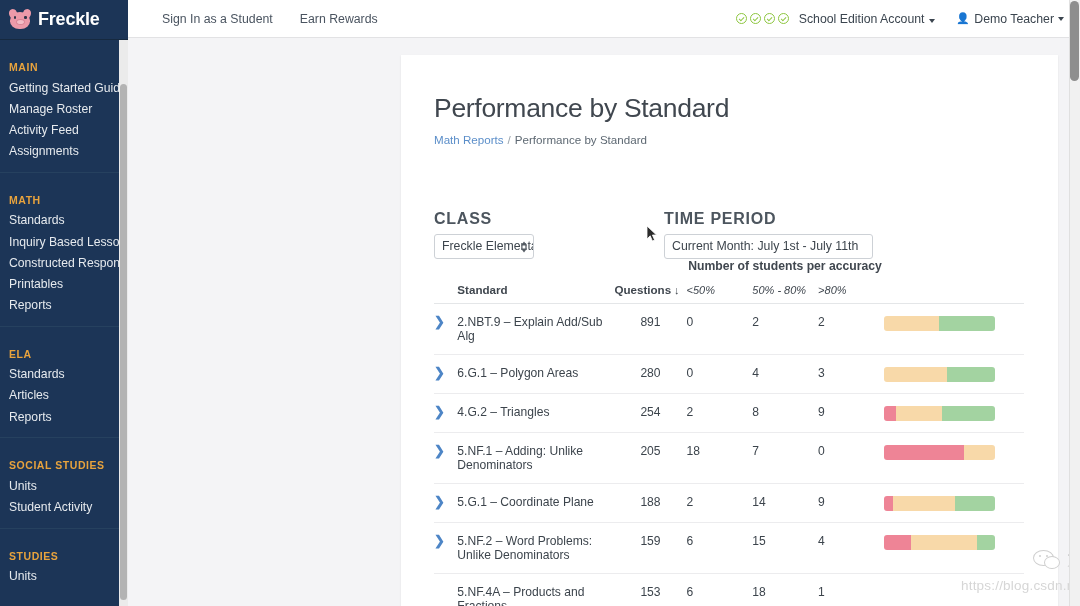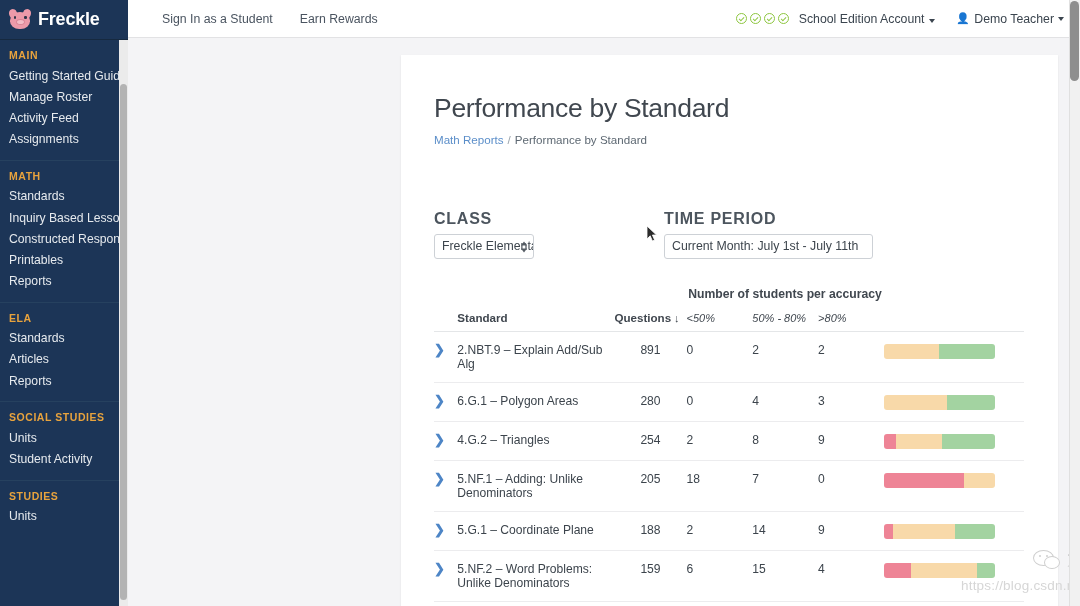--- a/index.html
+++ b/index.html
@@ -65,21 +65,21 @@
     letter-spacing: -0.2px;
   }
   #sidebar-scroll {
     height: 566px; overflow: hidden; position: relative;
     padding-right: 8px;
   }
   .nav-group { padding: 9px 0 10px 0; border-bottom: 1px solid #26415f; }
   .nav-group:last-child { border-bottom: none; }
   .nav-head {
     color: #e8a33d; font-size: 10.5px; font-weight: bold;
-    letter-spacing: 0.55px; padding: 0 0 4px 9px;
+    letter-spacing: 0.55px; padding: 0 0 4px 9px; margin-top: 12px;
   }
   .nav-item {
     color: #e6eaee; font-size: 12.2px;
     padding: 3.6px 0 3.6px 9px;
     cursor: pointer; white-space: nowrap;
   }
   #sb-track {
     position: absolute; right: 0; top: 40px;
     width: 9px; height: 566px; background: #ebebeb;
   }
@@ -178,21 +178,21 @@
   #f-class { width: 100px; }
   #f-class .fakeinput { width: 100px; }
   #f-domain { width: 258px; margin-left: 31px; }
   #f-domain .fakeinput { width: 258px; }
   #f-time { width: 209px; margin-left: 130px; }
   #f-time .fakeinput { width: 209px; border-radius: 3px; }
 
   
   .accuracy-title {
     text-align: center; font-size: 12.2px; font-weight: bold;
-    color: #40474f; margin-top: 28px; padding-left: 112px;
+    color: #40474f; padding-left: 112px;
   }
   table.report { width: 100%; border-collapse: collapse; margin-top: 10px; }
   table.report th {
     font-size: 11.6px; text-align: left; color: #40474f;
     font-weight: bold; padding: 0 0 7px 0;
     border-bottom: 1px solid #e4e6e8;
   }
   table.report th.acc {
     font-weight: normal; font-style: italic; font-size: 11px; color: #3f464e;
   }

